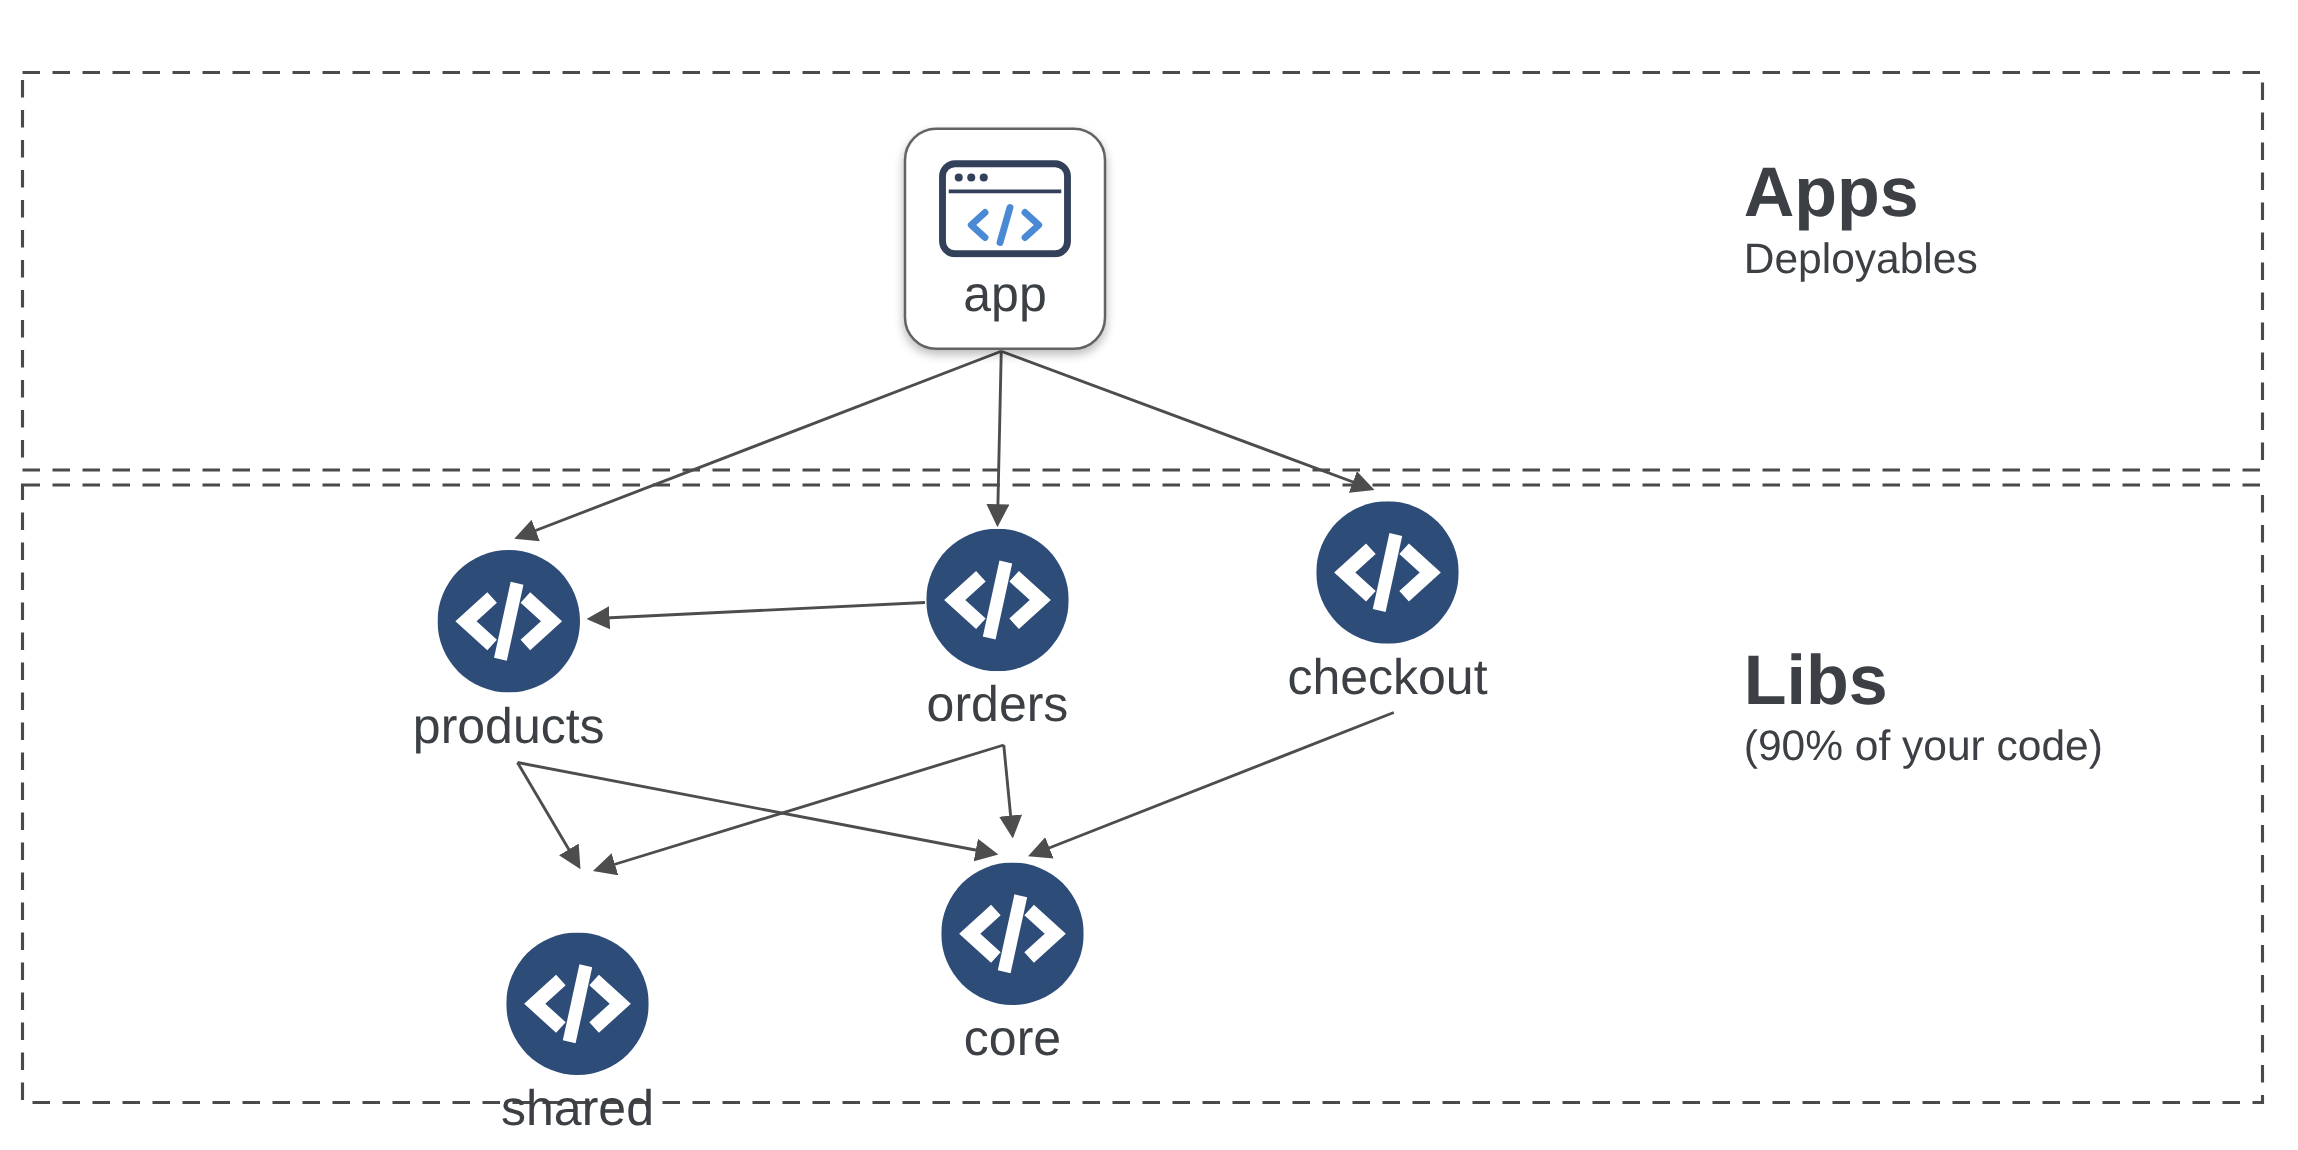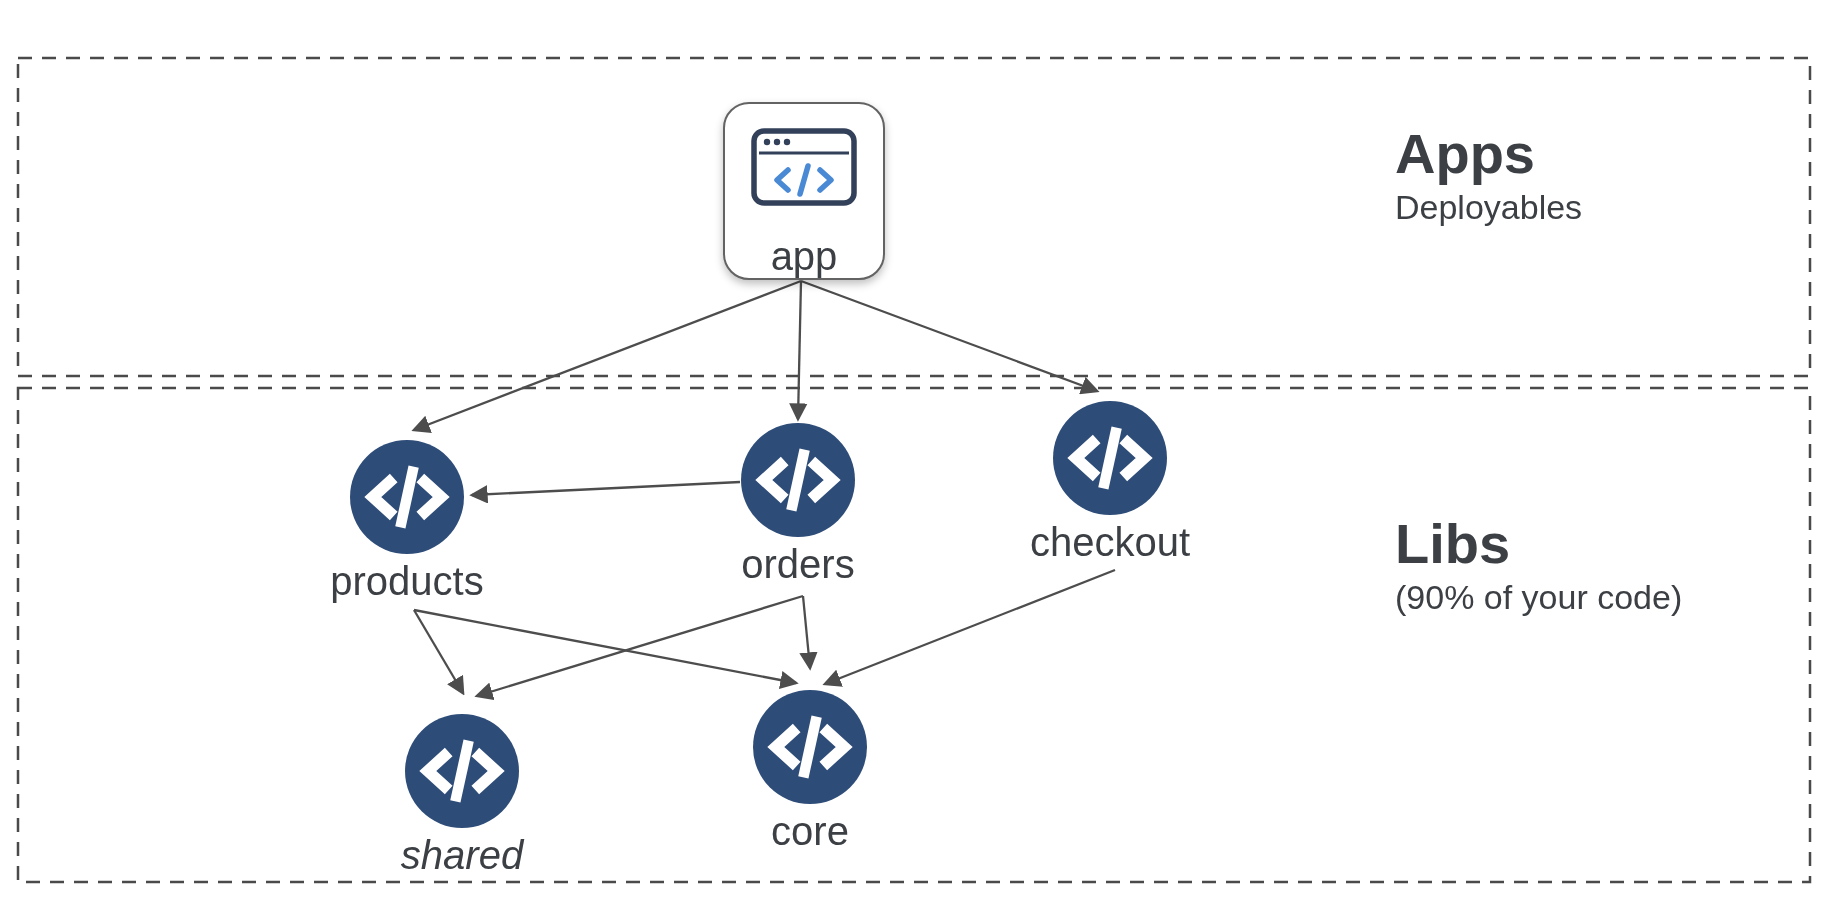--- a/index.html
+++ b/index.html
@@ -65,21 +65,21 @@
     z-index: 2;
     display: flex;
     flex-direction: column;
     align-items: center;
     justify-content: flex-start;
     padding-top: 24px;
   }
   .app-card .app-label {
     font-size: 40px;
     color: #3c4045;
-    margin-top: 30px;
+    margin-top: 10px;
     line-height: 1;
   }
   .lib-node {
     position: absolute;
     width: 220px;
     text-align: center;
     z-index: 2;
   }
   .lib-node .code-circle {
     display: block;
@@ -166,21 +166,21 @@
       </div>
       <div class="lib-node" style="left: 1000px; top: 401px;">
         <svg class="code-circle" width="114" height="114" viewBox="0 0 120 120">
           <circle cx="60" cy="60" r="60" fill="#2d4c78"></circle>
           <polyline points="46,40 24,60 46,80" fill="none" stroke="#ffffff" stroke-width="12" stroke-linecap="butt" stroke-linejoin="miter"></polyline>
           <polyline points="74,40 96,60 74,80" fill="none" stroke="#ffffff" stroke-width="12" stroke-linecap="butt" stroke-linejoin="miter"></polyline>
           <line x1="67" y1="28" x2="53" y2="92" stroke="#ffffff" stroke-width="11"></line>
         </svg>
         <div class="node-label">checkout</div>
       </div>
-      <div class="lib-node" style="left: 352px; top: 714px; font-style: italic;">
+      <div class="lib-node" style="left: 352px; top: 746px;">
         <svg class="code-circle" width="114" height="114" viewBox="0 0 120 120">
           <circle cx="60" cy="60" r="60" fill="#2d4c78"></circle>
           <polyline points="46,40 24,60 46,80" fill="none" stroke="#ffffff" stroke-width="12" stroke-linecap="butt" stroke-linejoin="miter"></polyline>
           <polyline points="74,40 96,60 74,80" fill="none" stroke="#ffffff" stroke-width="12" stroke-linecap="butt" stroke-linejoin="miter"></polyline>
           <line x1="67" y1="28" x2="53" y2="92" stroke="#ffffff" stroke-width="11"></line>
         </svg>
         <div class="node-label">shared</div>
       </div>
       <div class="lib-node" style="left: 700px; top: 690px;">
         <svg class="code-circle" width="114" height="114" viewBox="0 0 120 120">

